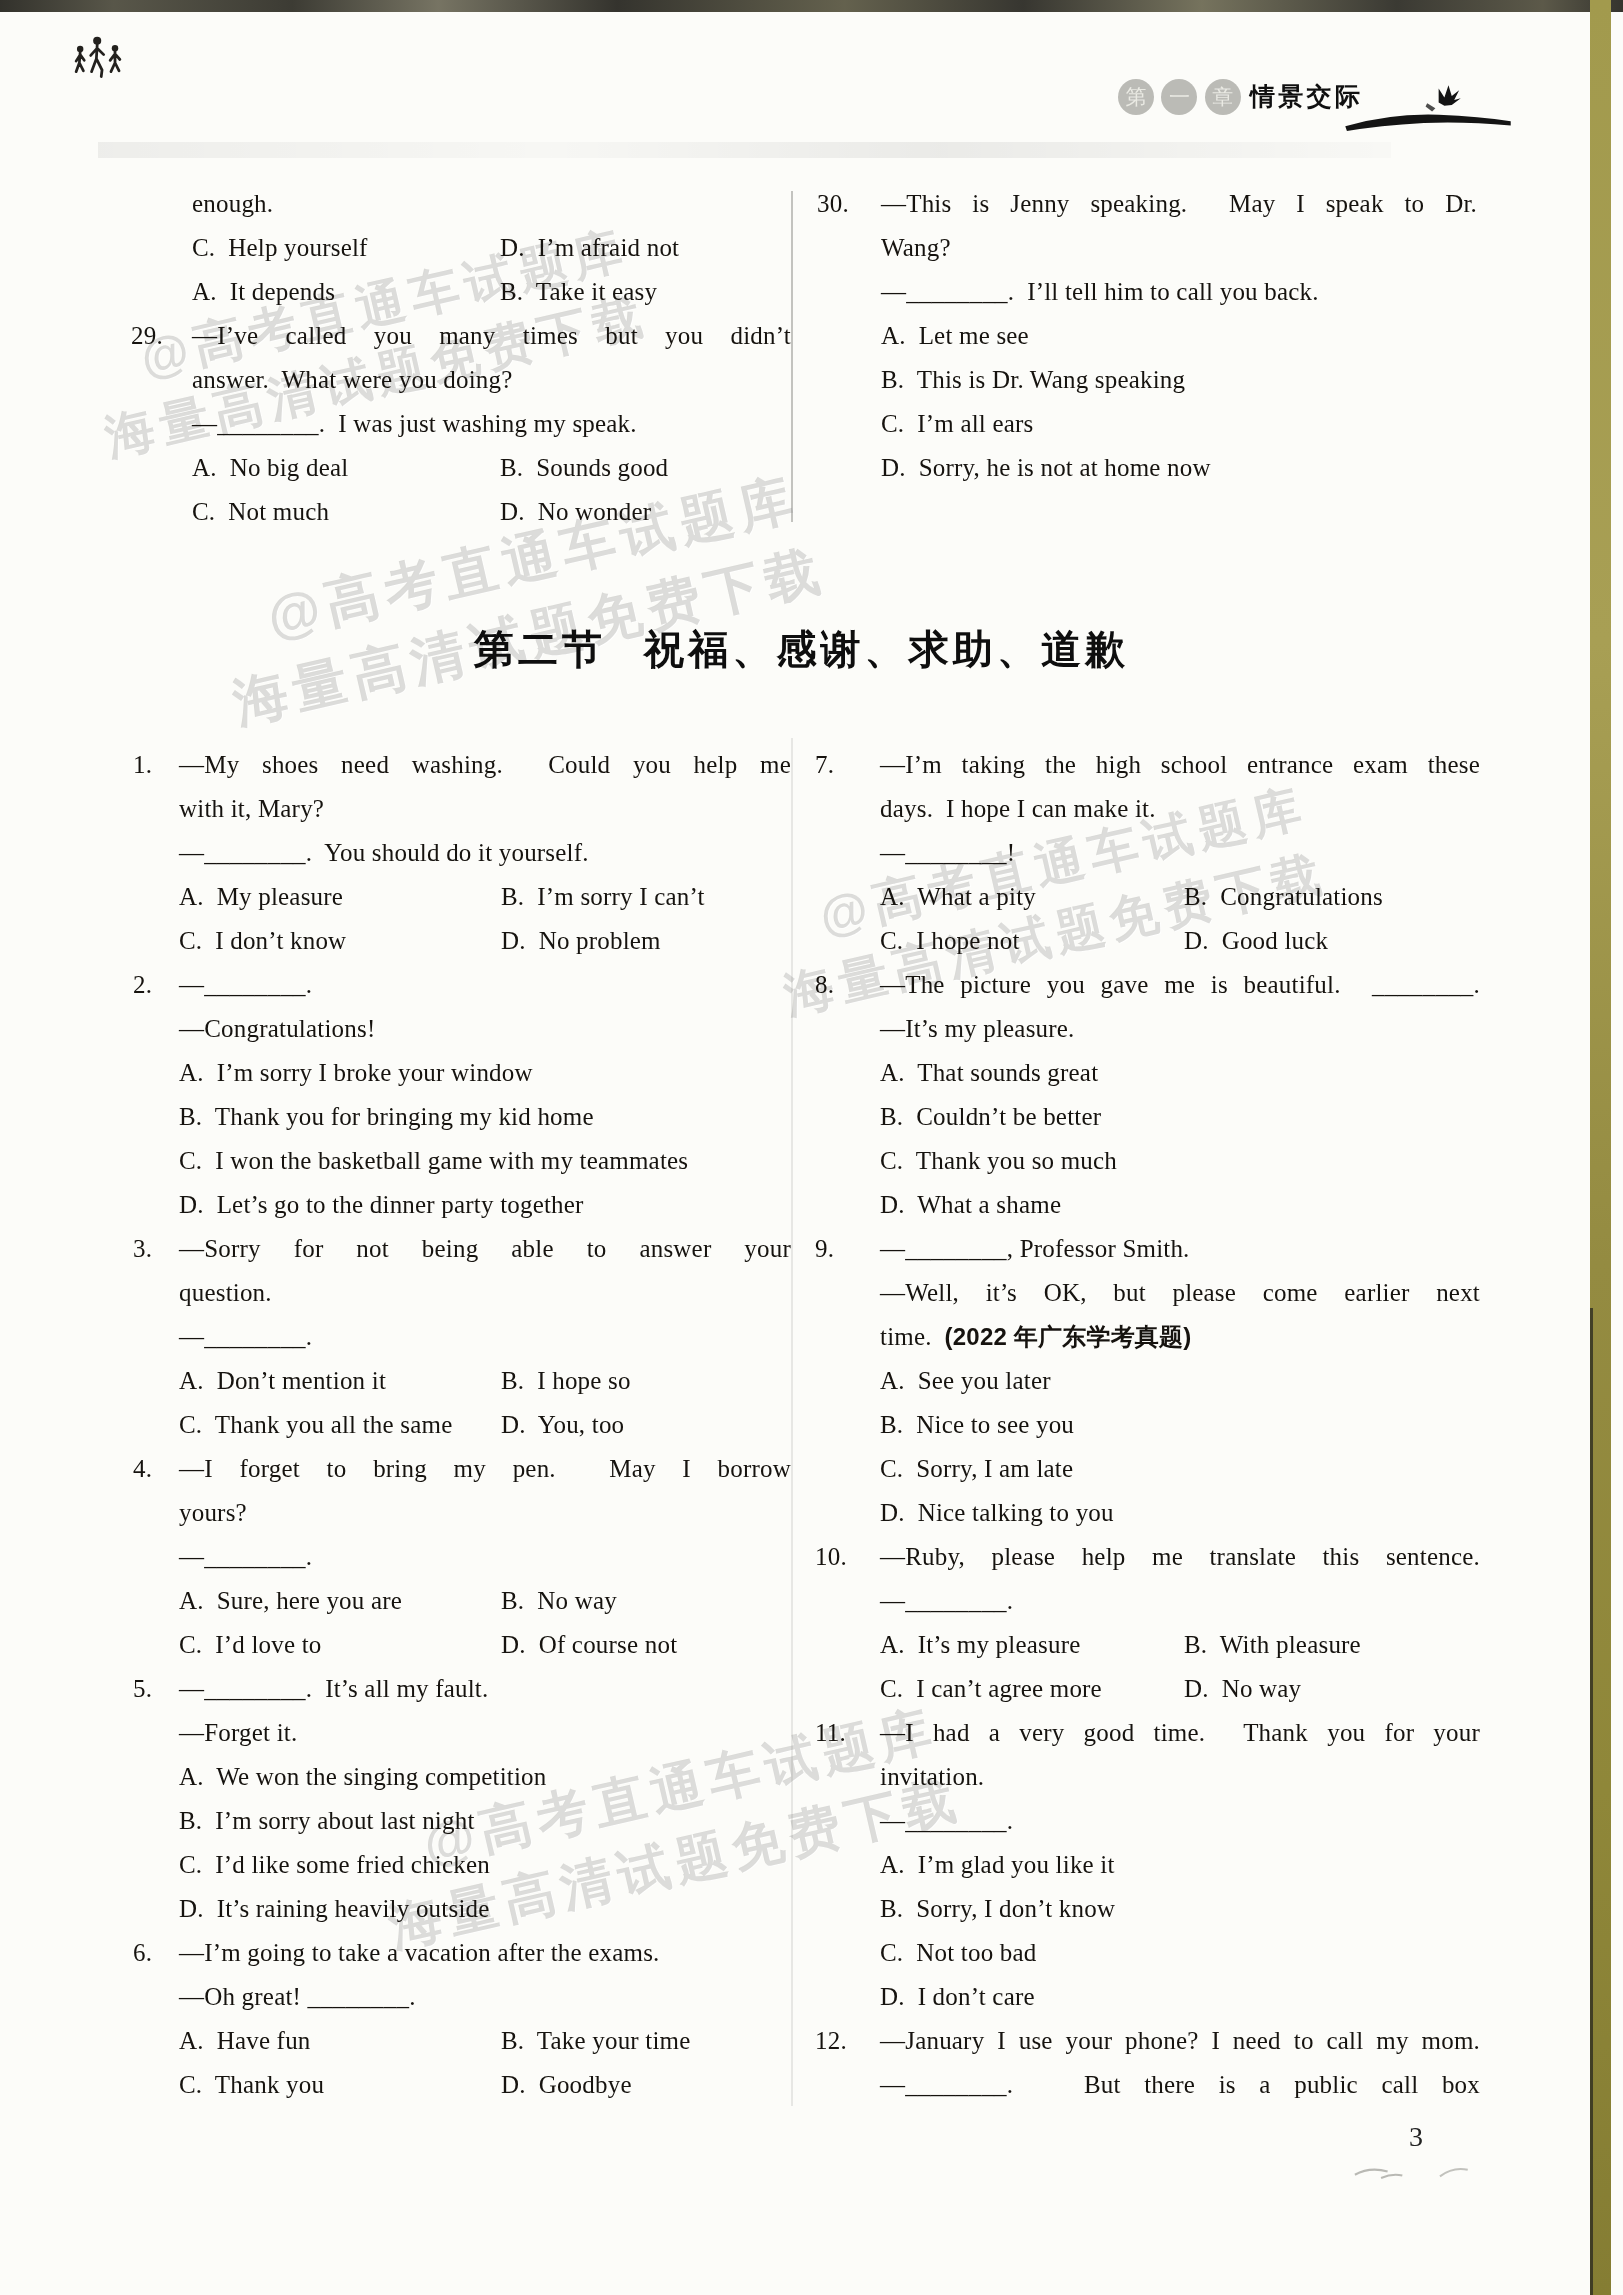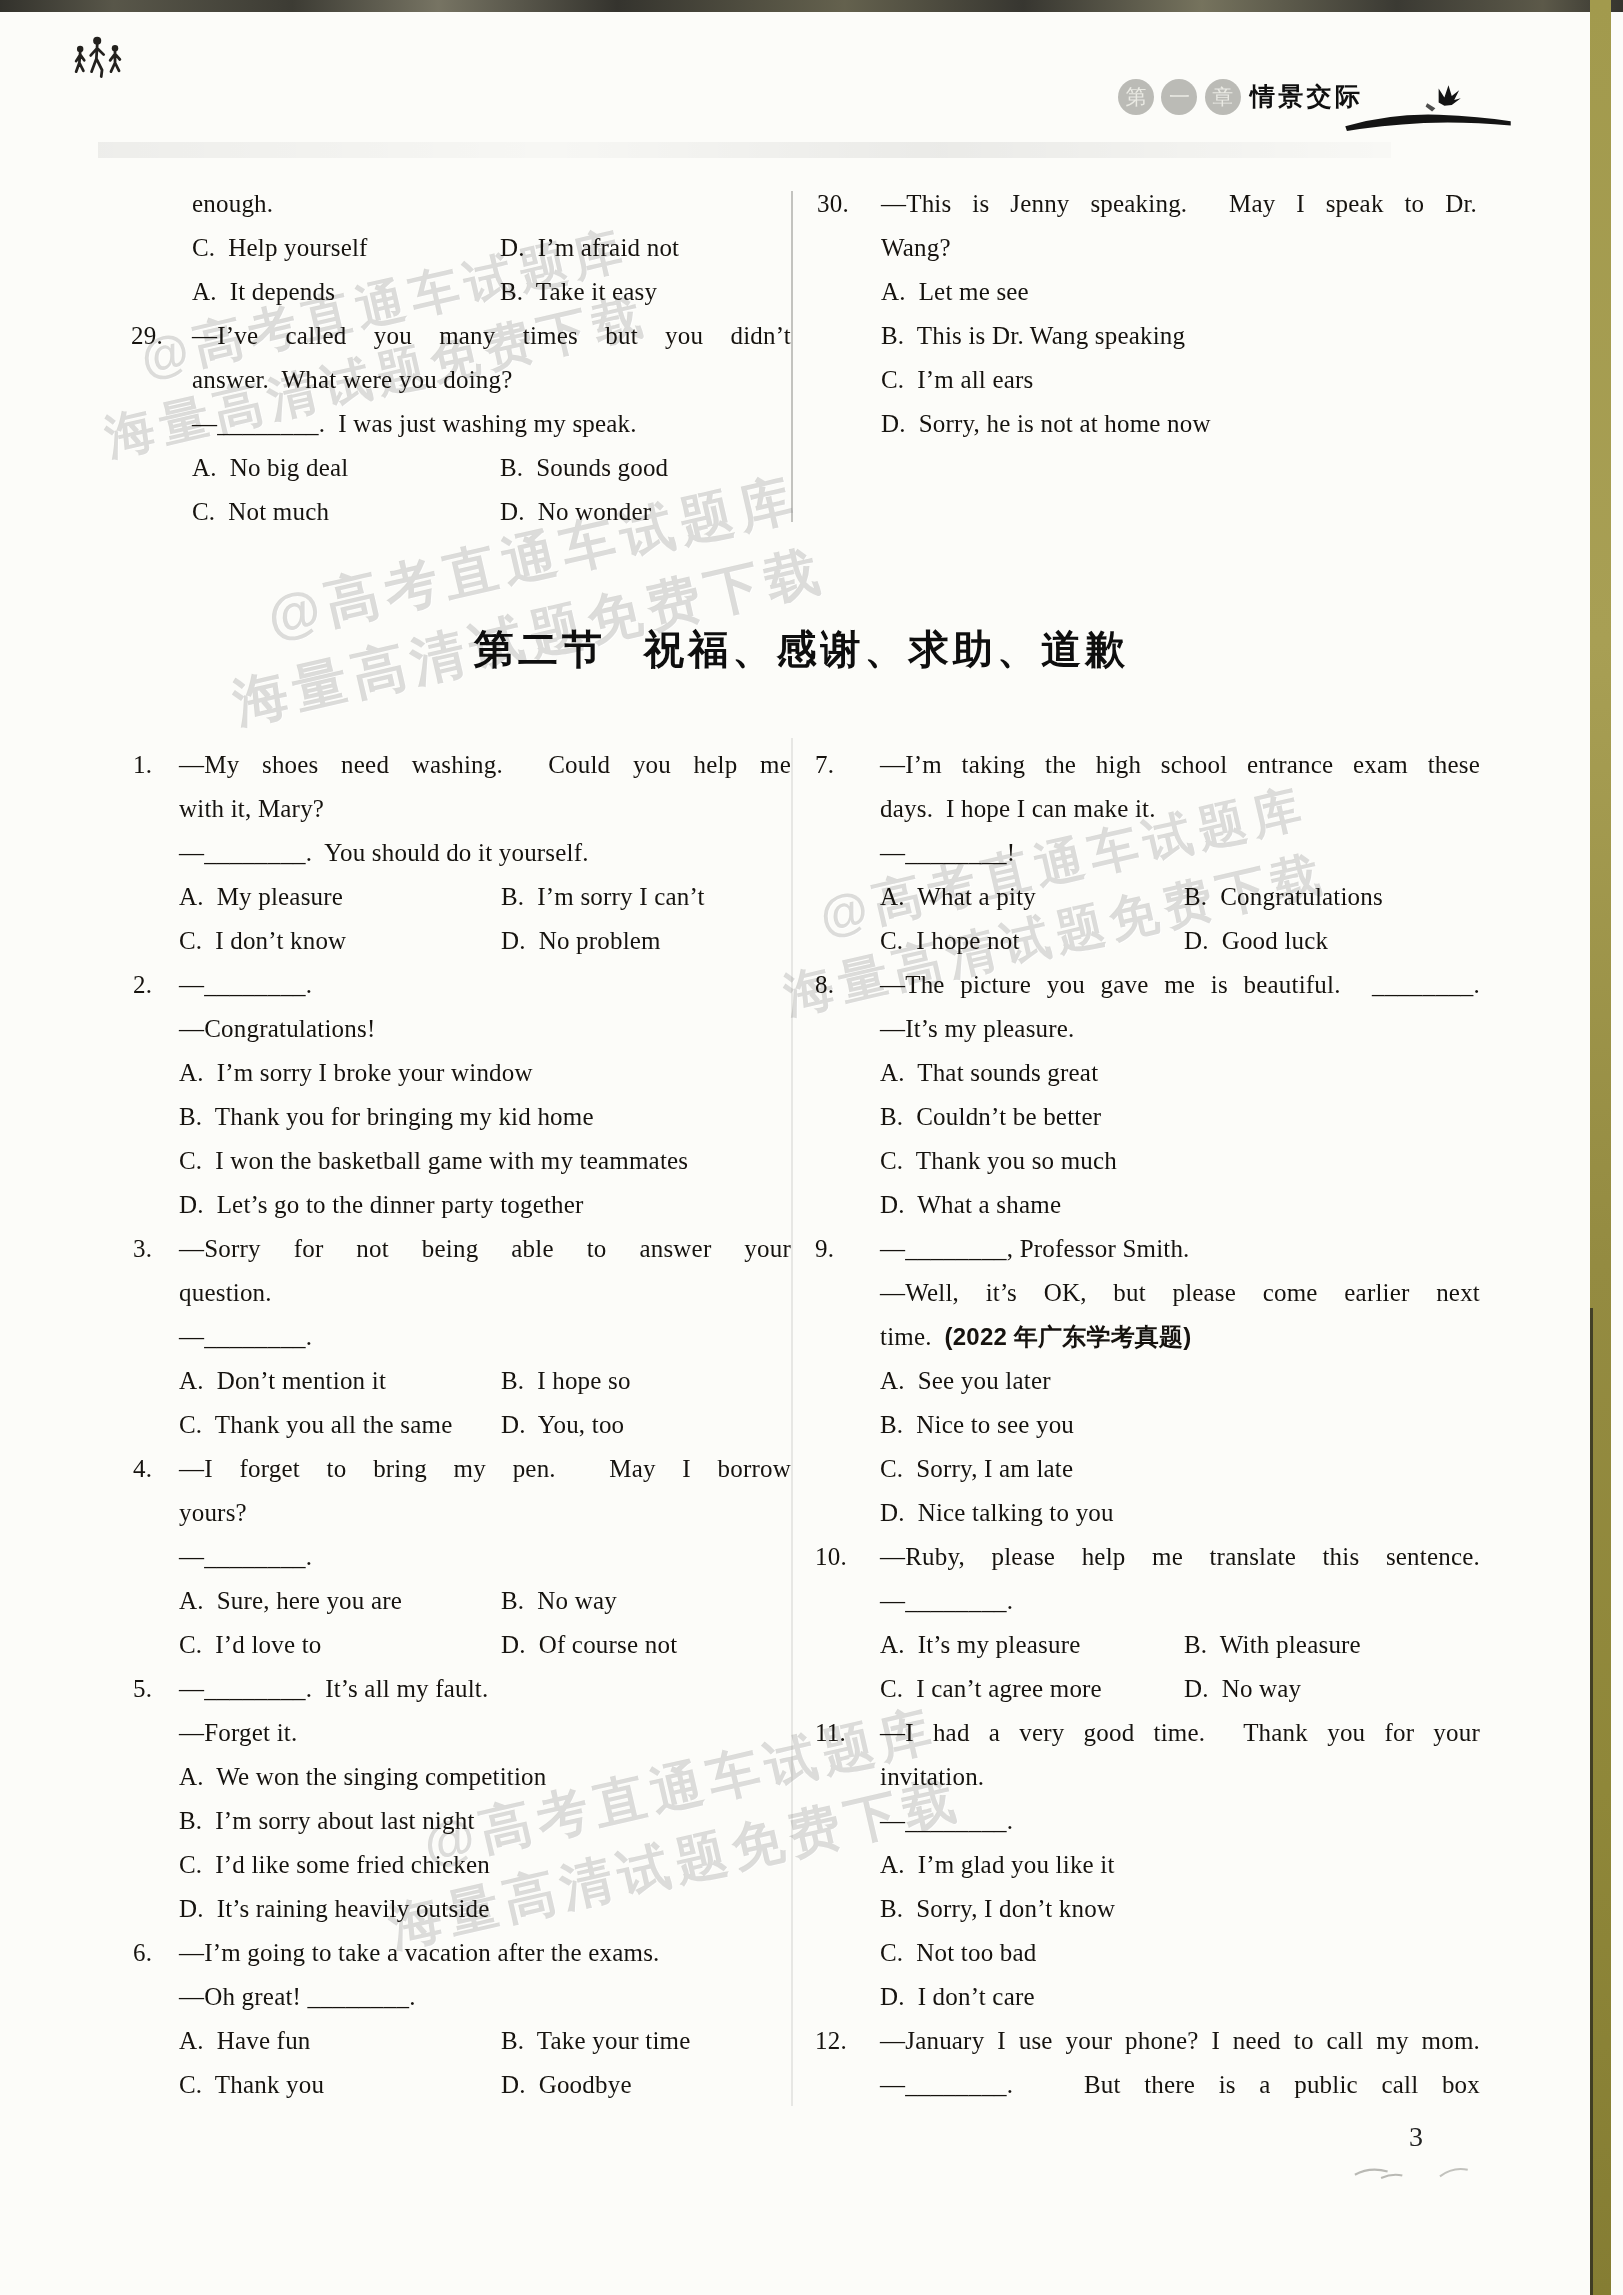--- a/index.html
+++ b/index.html
@@ -142,20 +142,21 @@
           <div class="qline optrow"><span class="opt opt1"><span class="optlabel">C.</span>  <span>Not much</span></span><span class="opt"><span class="optlabel">D.</span>  <span>No wonder</span></span></div>
         </div>
       </div>
     </div>
   <div class="col" id="top-right">
       <div class="question">
         <span class="qnum">30.</span>
         <div class="qbody">
           <div class="qline j"><span>—This is Jenny speaking.  May I speak to Dr.</span></div>
           <div class="qline"><span>Wang?</span></div>
+          <div class="qline"><span>—________.  I’ll tell him to call you back.</span></div>
           <div class="qline optfull"><span class="optlabel">A.</span>  <span>Let me see</span></div>
           <div class="qline optfull"><span class="optlabel">B.</span>  <span>This is Dr. Wang speaking</span></div>
           <div class="qline optfull"><span class="optlabel">C.</span>  <span>I’m all ears</span></div>
           <div class="qline optfull"><span class="optlabel">D.</span>  <span>Sorry, he is not at home now</span></div>
         </div>
       </div>
     </div>
   <div class="col" id="main-left">
       <div class="question">
         <span class="qnum">1.</span>

